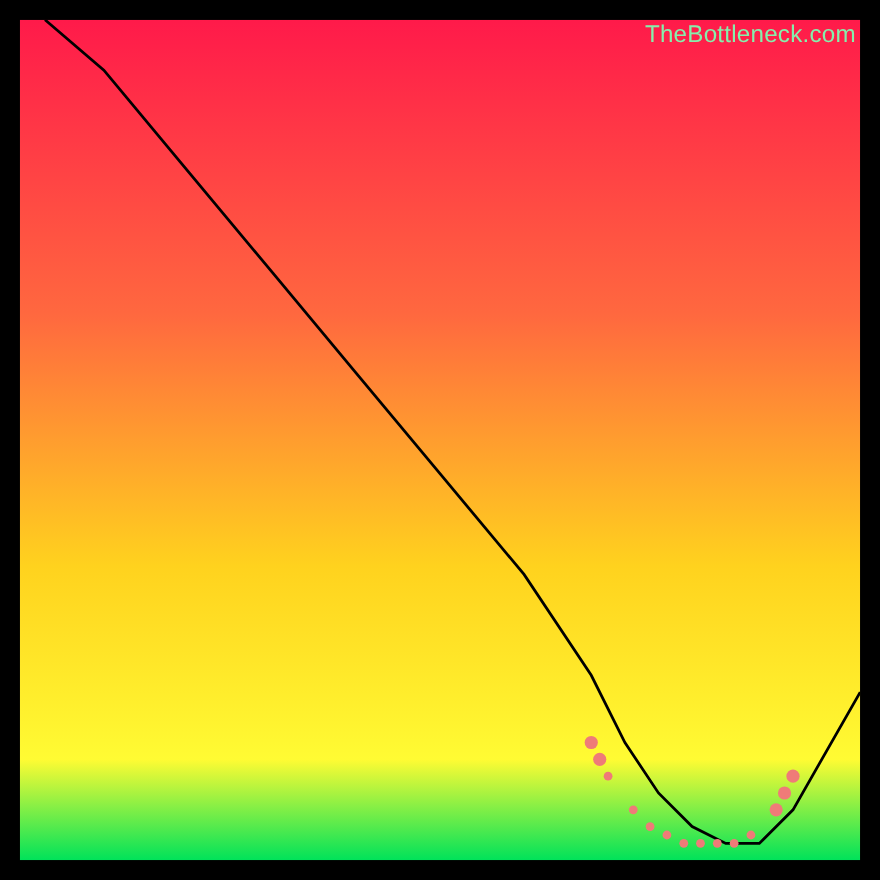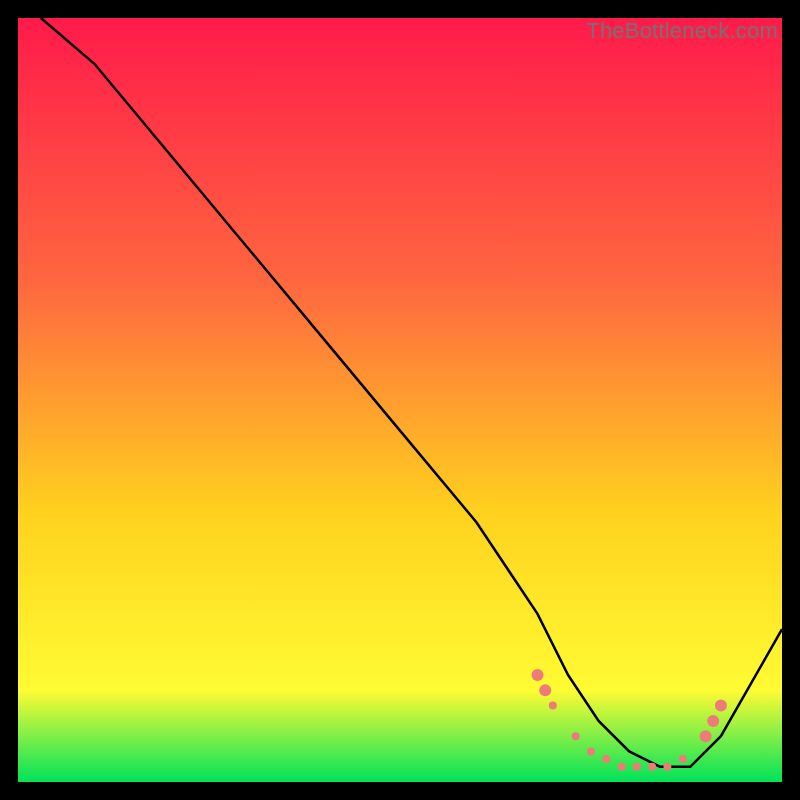--- a/index.html
+++ b/index.html
@@ -23,21 +23,21 @@
     position: absolute;
     left: 0;
     top: 0;
     width: 764px;
     height: 764px;
   }
   .watermark {
     position: absolute;
     top: 0px;
     right: 4px;
-    color: #737373;
+    color: #86efac;
     font-size: 22px;
     font-weight: 500;
     letter-spacing: 0.2px;
     z-index: 5;
   }
   svg {
     display: block;
   }
 </style>
 </head>

